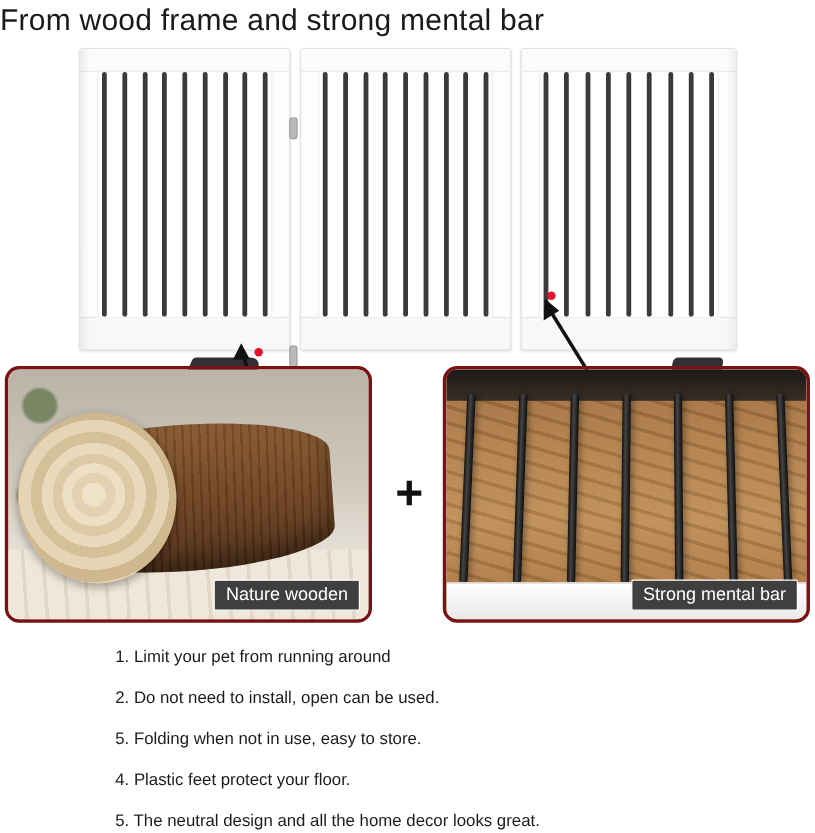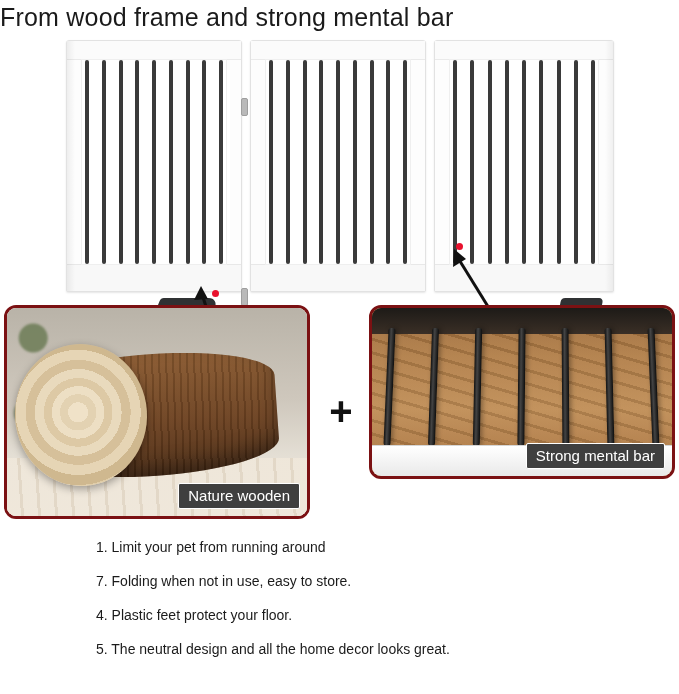--- a/index.html
+++ b/index.html
@@ -137,21 +137,21 @@
 
   
   .photo-card {
     position: absolute;
     border: 3px solid #7b1113;
     border-radius: 12px;
     overflow: hidden;
     box-sizing: border-box;
   }
   #card-wood  { left: 4px;   top: 305px; width: 306px; height: 214px; }
-  #card-bars  { left: 369px; top: 305px; width: 306px; height: 174px; }
+  #card-bars  { left: 369px; top: 305px; width: 306px; height: 214px; }
 
   .card-caption {
     position: absolute;
     right: 7px;
     bottom: 7px;
     background: #3f3f3f;
     color: #fff;
     font-size: 15px;
     padding: 3px 9px 4px 9px;
     border-radius: 2px;
@@ -389,16 +389,17 @@
       <div class="mbar" style="left:234px; transform:rotate(-1.4deg);"></div>
       <div class="mbar" style="left:278px; transform:rotate(-2.4deg);"></div>
     </div>
     <div class="bars-rail"></div>
   </div>
   <div class="card-caption">Strong mental bar</div>
 </div>
 
 <div class="feature-list">
   <div class="feature-item">1. Limit your pet from running around</div>
-  <div class="feature-item">7. Folding when not in use, easy to store.</div>
+  <div class="feature-item">2. Do not need to install, open can be used.</div>
+  <div class="feature-item">5. Folding when not in use, easy to store.</div>
   <div class="feature-item">4. Plastic feet protect your floor.</div>
   <div class="feature-item">5. The neutral design and all the home decor looks great.</div>
 </div>
 
 </body></html>

